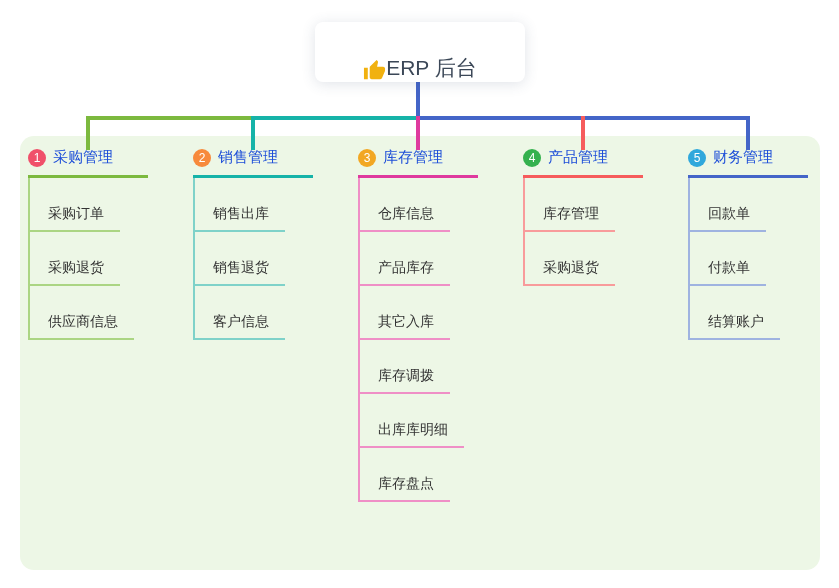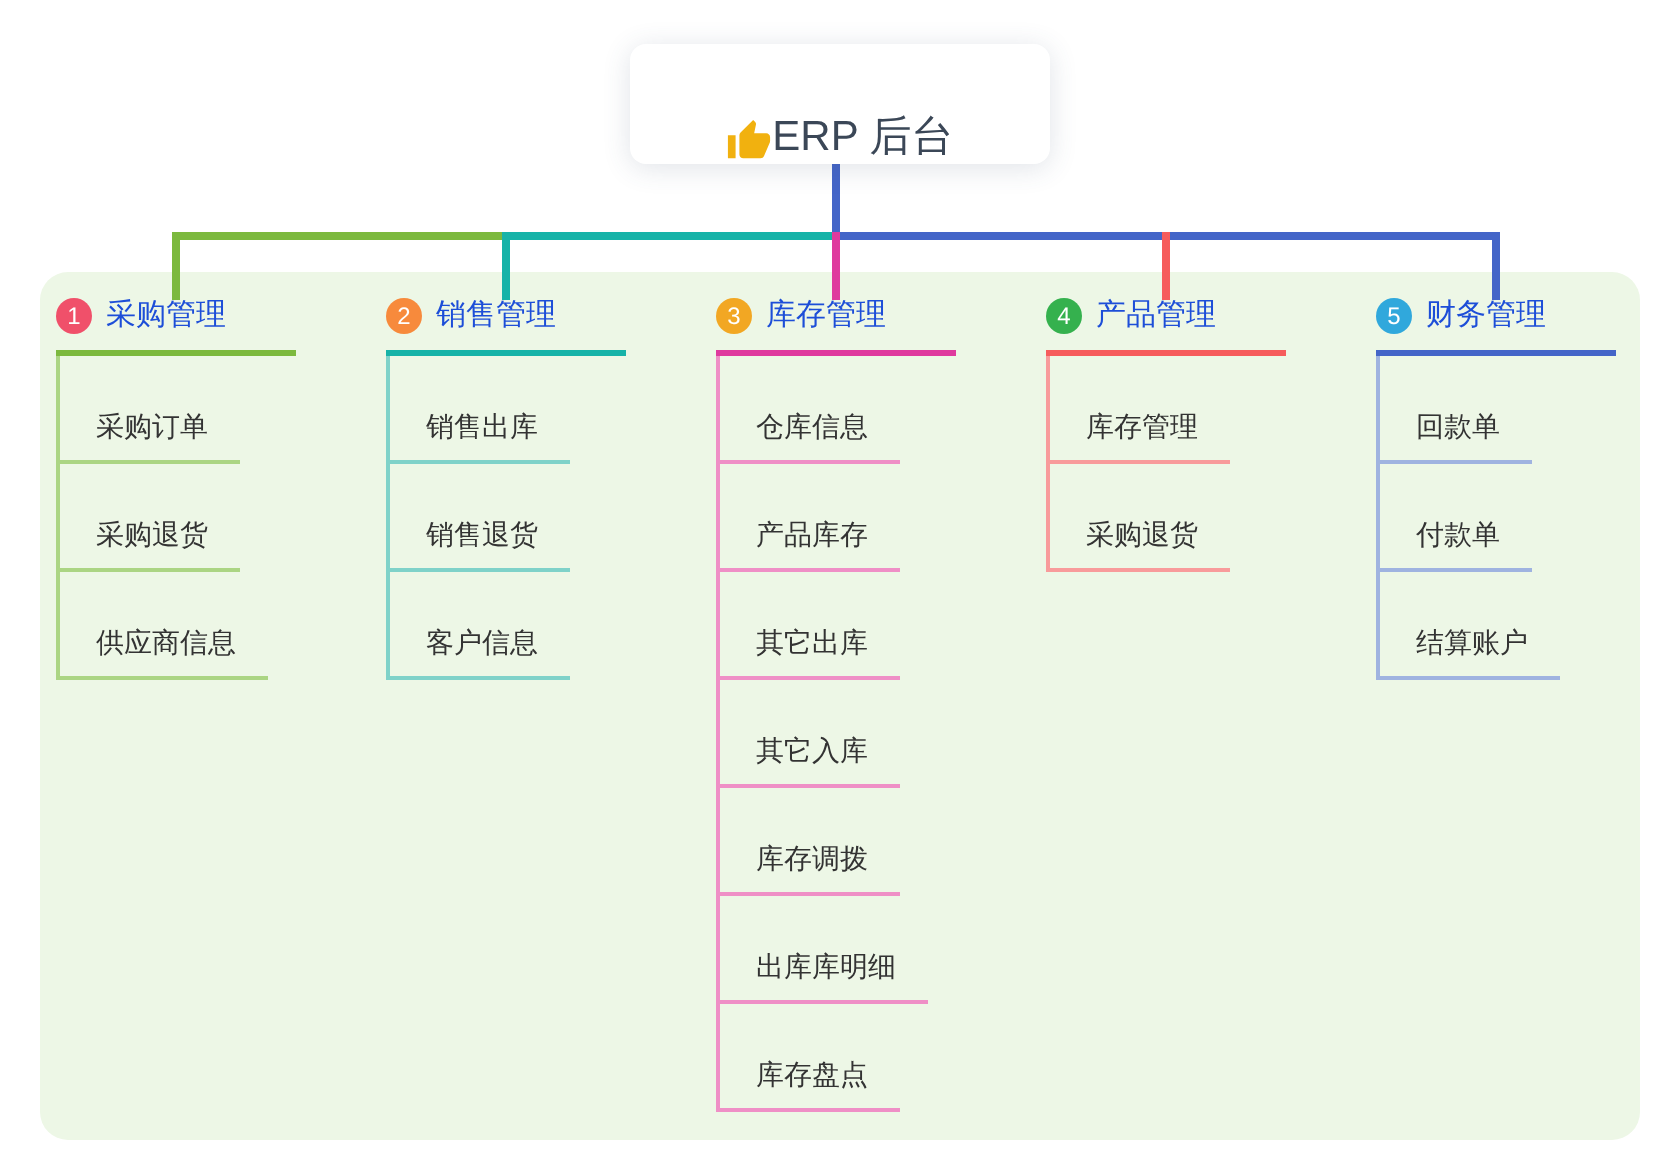--- a/index.html
+++ b/index.html
@@ -175,23 +175,20 @@
         <span class="branch-title">库存管理</span>
       </div>
       <div class="children">
         <div class="child">
             <span class="child-label">仓库信息</span>
           </div>
         <div class="child">
             <span class="child-label">产品库存</span>
           </div>
         <div class="child">
-            <span class="child-label">其它出库</span>
-          </div>
-        <div class="child">
             <span class="child-label">其它入库</span>
           </div>
         <div class="child">
             <span class="child-label">库存调拨</span>
           </div>
         <div class="child">
             <span class="child-label">出库库明细</span>
           </div>
         <div class="child">
             <span class="child-label">库存盘点</span>

